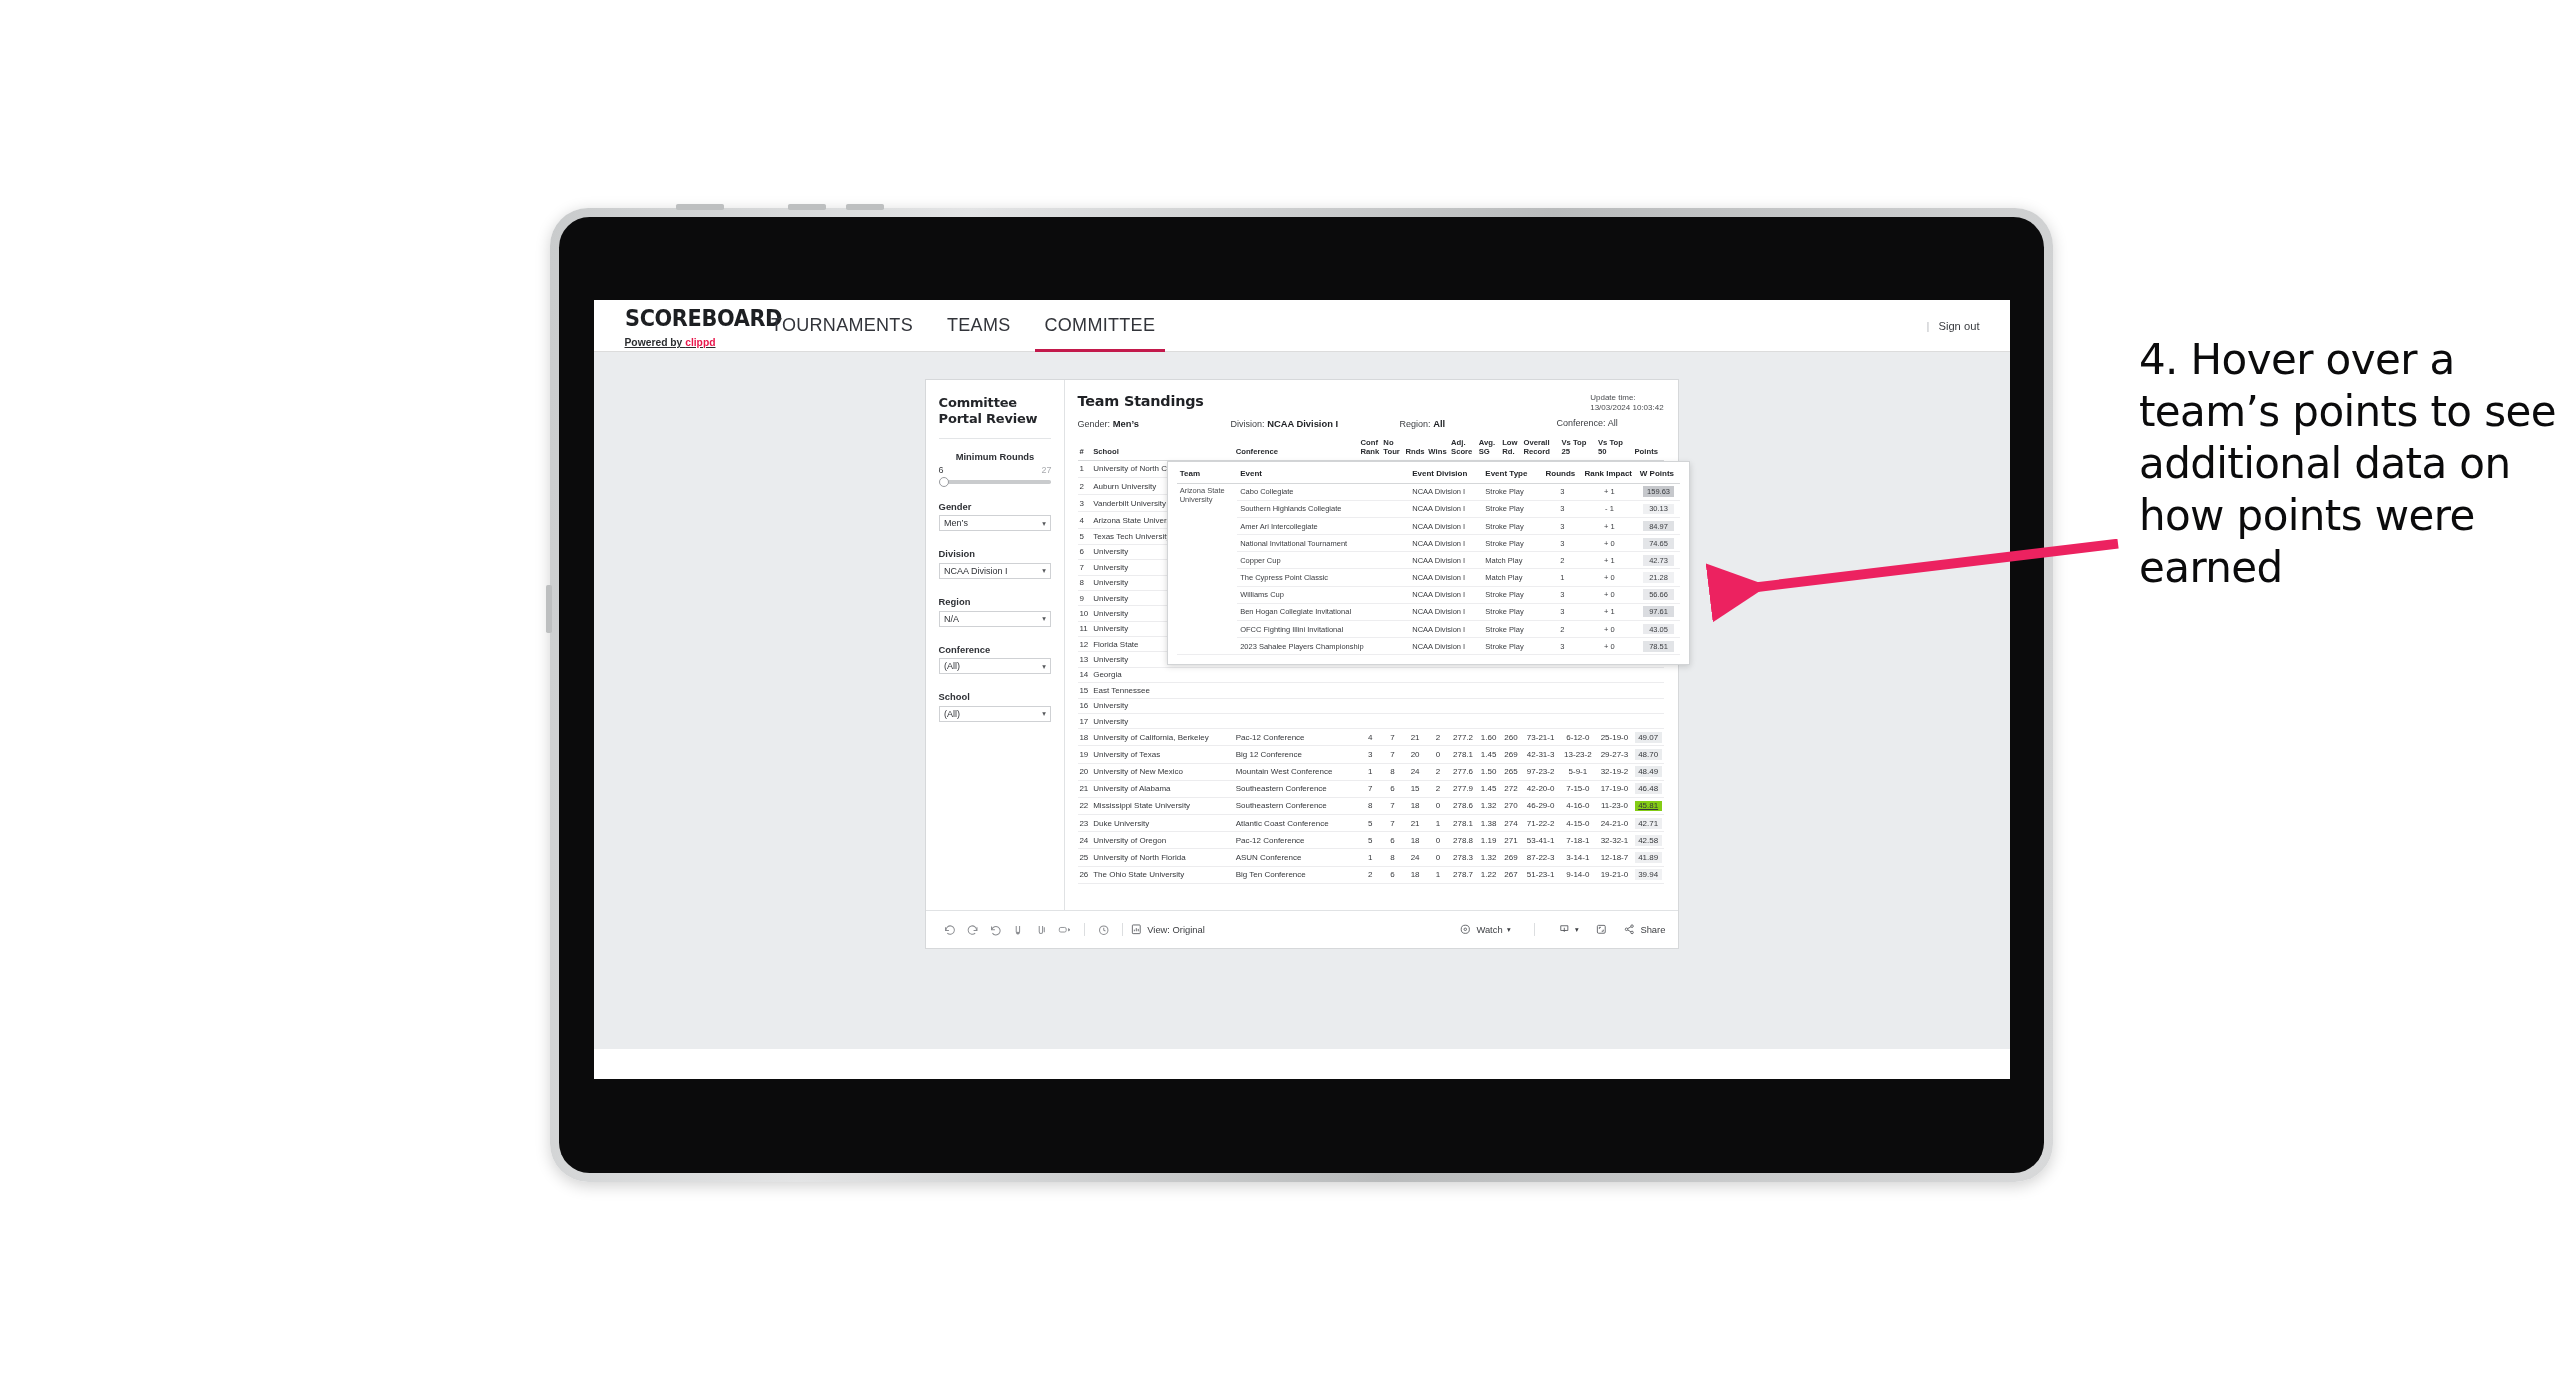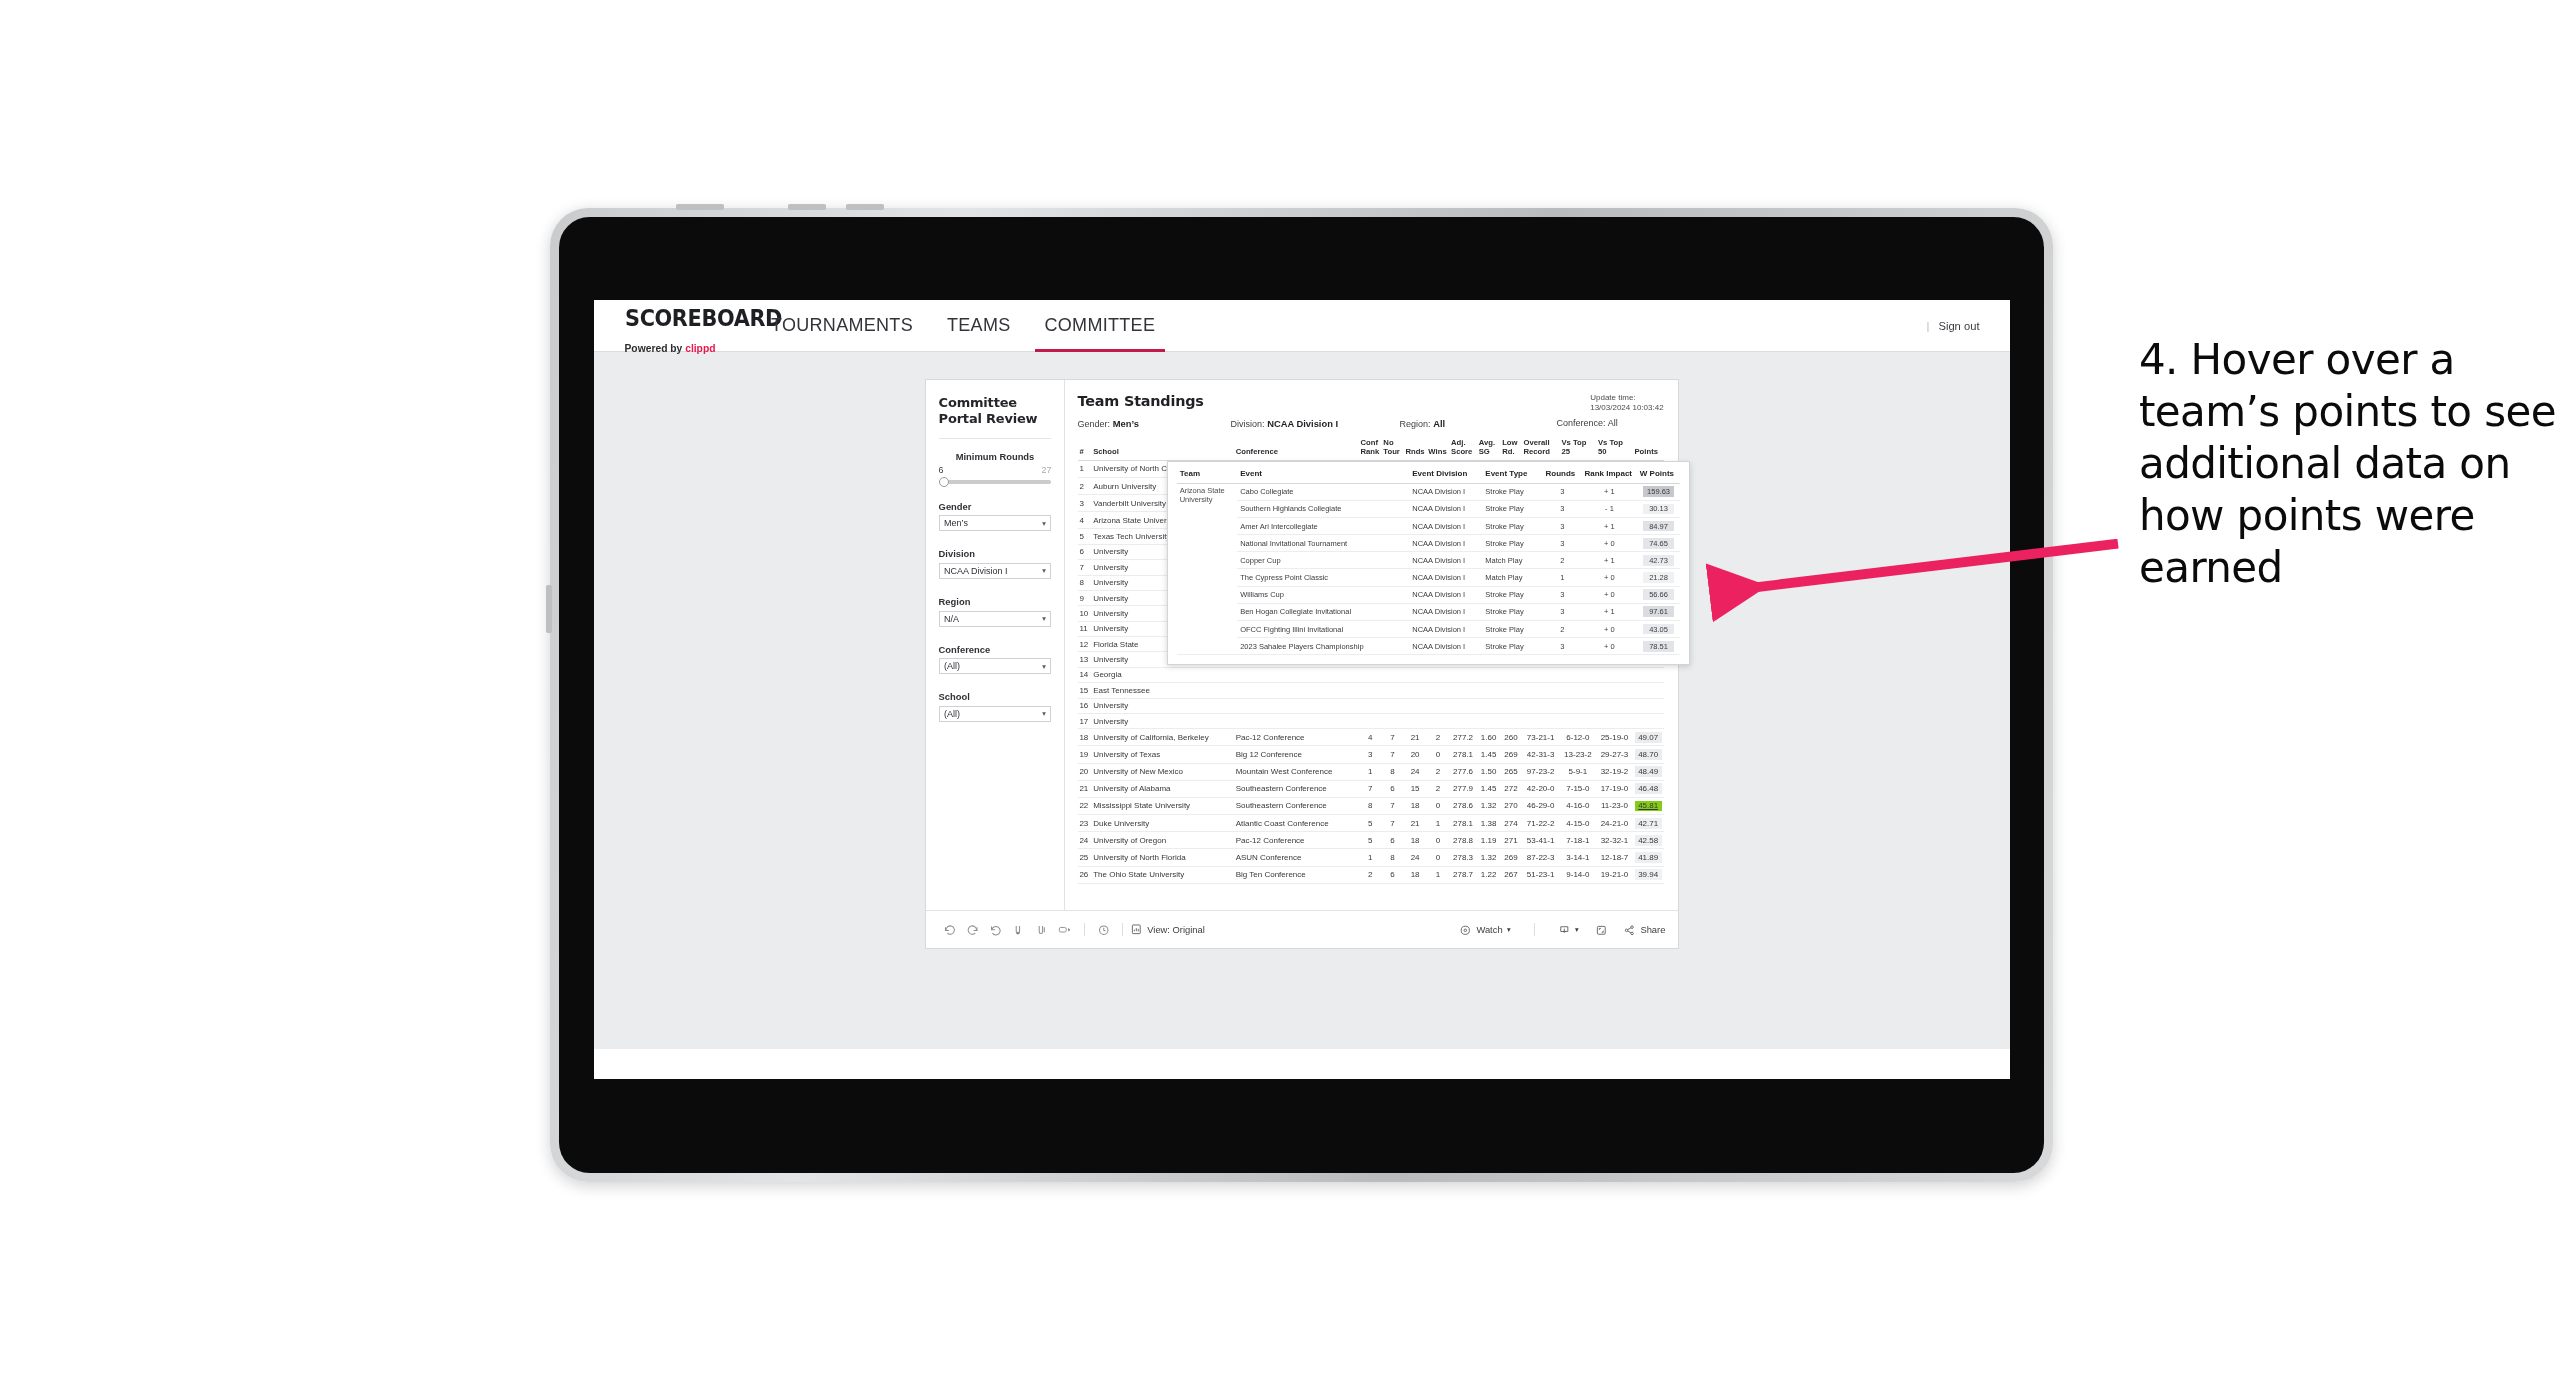--- a/index.html
+++ b/index.html
@@ -49,21 +49,21 @@
   #topnav {
     height: 52px; background:#fff; display:flex; align-items:stretch;
     border-bottom:0.9px solid #dcdcdc; position:relative;
   }
   #brand { padding:7.2px 0 0 30.5px; width:160px; }
   #brand .word {
     font-family:"DejaVu Sans", sans-serif; font-weight:bold; font-size:22.4px;
     letter-spacing:-0.4px; color:#1d1f22; line-height:23px;
     transform: scaleX(.93); transform-origin:left;
   }
-  #brand .sub { font-size:10.3px; color:#2b2d30; margin-top:13px; font-weight:bold; }
+  #brand .sub { font-size:10.3px; color:#2b2d30; margin-top:7px; font-weight:bold;text-decoration:underline; }
   #brand .sub .clippd { color:#e8174c; }
   .navtab {
     display:flex; align-items:center; padding:0 17px; font-size:18px;
     color:#32343a; letter-spacing:0.3px; position:relative; cursor:pointer;
     font-family:"Liberation Sans", sans-serif;
   }
   .navtab.active::after {
     content:""; position:absolute; left:7.2px; right:7.2px; bottom:-0.9px;
     height:2.7px; background:#c3194b;
   }
@@ -181,21 +181,21 @@
 
   
   #tbar {
     height:38px; border-top:0.9px solid #e0e2e4; display:flex; align-items:center;
     padding:0 12.6px; gap:0; background:#fff; font-size:9.4px; color:#3c3e42;
   }
   .tb-ico { width:23px; display:flex; align-items:center; justify-content:center;
             color:#8a8c90; cursor:pointer; }
   .tb-sep { width:0.9px; height:13.5px; background:#dcdee0; margin:0 7.2px; }
   .tb-item { display:flex; align-items:center; gap:4.5px; cursor:pointer; color:#3c3e42; }
-  #tbar .right { margin-left:auto; display:flex; align-items:flex-end; gap:16px; }
+  #tbar .right { margin-left:auto; display:flex; align-items:center; gap:16px; }
 
   
   #annot {
     position:absolute; left:2139px; top:334px; width:422px;
     font-family:"DejaVu Sans", sans-serif;
     font-size:42px; line-height:52px; color:#0b0b0c; letter-spacing:-0.6px;
   }
   #arrow { position:absolute; left:1696px; top:539px; }
 </style>
 </head>

